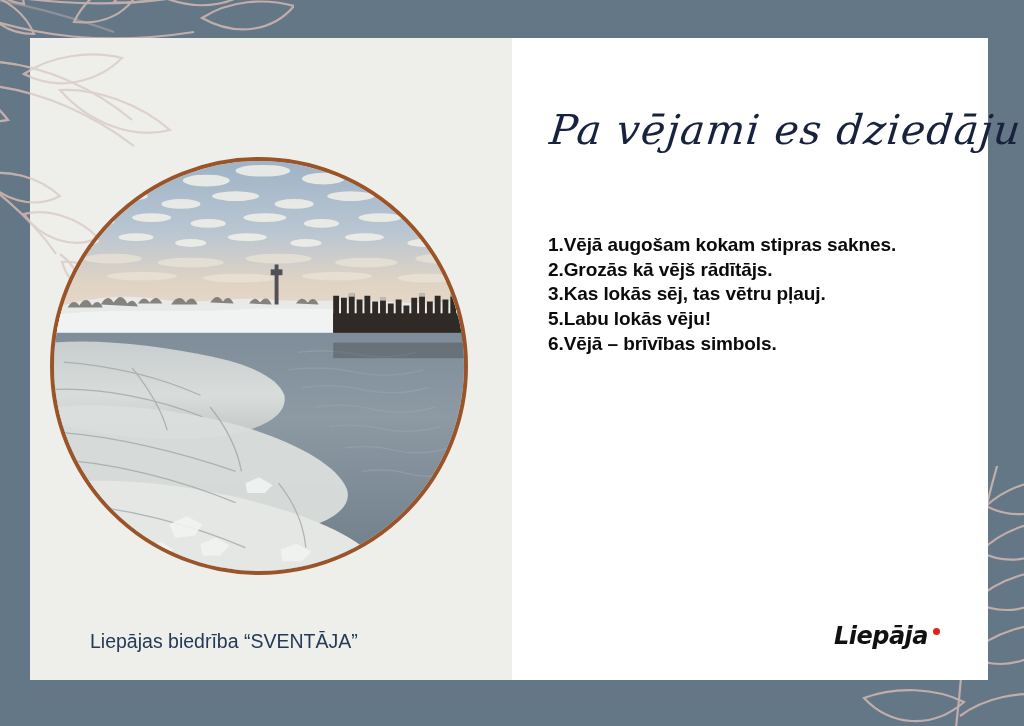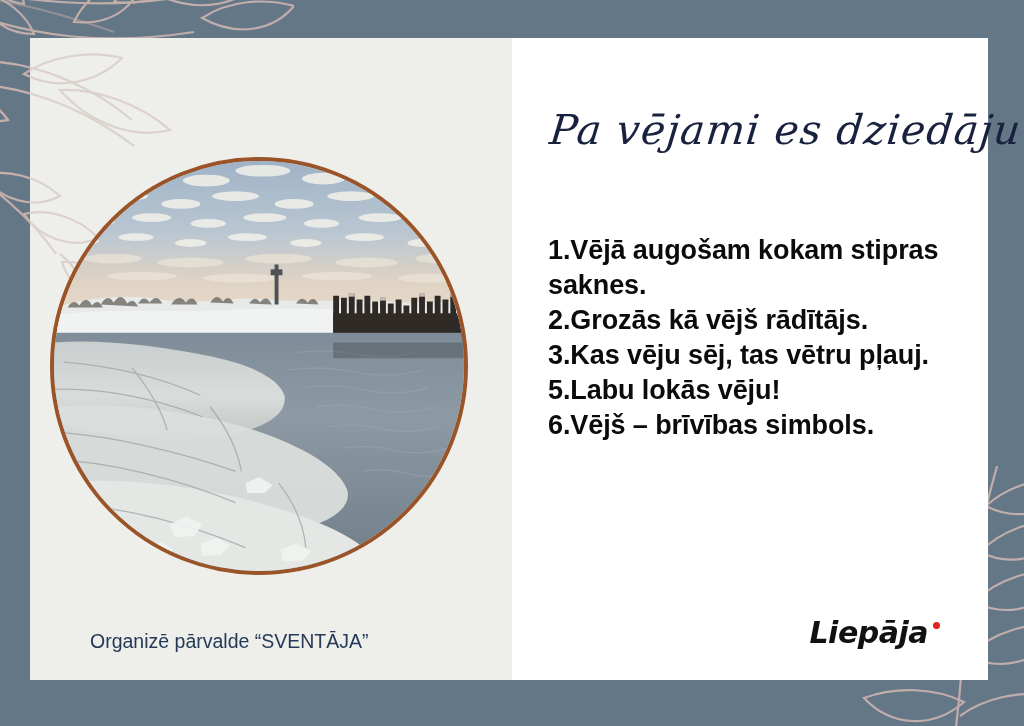--- a/index.html
+++ b/index.html
@@ -91,42 +91,42 @@
     transform:skewX(-6deg);
   }
 
   
   .list{
     position:absolute;
     left:36px; top:195px;
     width:430px;
   }
   .list-item{
-    font-size:27px;
+    font-size:19px;
     font-weight:bold;
     color:#0b0b0b;
     line-height:1.30;
     letter-spacing:-0.1px;
     white-space:nowrap;
   }
   .list-item.wrap{ white-space:normal; }
 
   
   .logo{
     position:absolute;
     right:48px; bottom:32px;
     display:flex;
     align-items:flex-start;
     z-index:6;
   }
   .logo-text{
     font-family:"DejaVu Sans", sans-serif;
     font-style:italic;
     font-weight:bold;
-    font-size:30px;
+    font-size:24px;
     color:#111111;
     letter-spacing:-0.5px;
     line-height:1;
   }
   .logo-dot{
     width:7px; height:7px;
     border-radius:50%;
     background:#e2231a;
     margin-left:5px;
     margin-top:4px;
@@ -354,34 +354,34 @@
           <path d="M232 398 l16 -6 l16 8 l-10 10 l-20 0 z"></path>
           <path d="M196 330 l14 -6 l14 8 l-8 8 l-18 0 z"></path>
         </g>
 
         <path d="M0 392 C 50 398, 100 410, 138 420 L 0 420 Z" fill="#a39c93"></path>
         <path d="M0 404 C 40 410, 80 416, 110 420 L 0 420 Z" fill="#8d867d"></path>
       </svg>
     </div>
 
     <div class="captions">
-      <div class="caption-1">Organizē pārvalde “SVENTĀJA”</div>
+      <div class="caption-1">Liepājas biedrība “SVENTĀJA”</div>
     </div>
   </div>
 
   <div class="panel-right">
 
     <div class="title">Pa vējami es dziedāju</div>
 
     <div class="list">
       <div class="list-item wrap"><span>1.</span><span>Vējā augošam kokam stipras saknes.</span></div>
       <div class="list-item"><span>2.</span><span>Grozās kā vējš rādītājs.</span></div>
-      <div class="list-item"><span>3.</span><span>Kas vēju sēj, tas vētru pļauj.</span></div>
+      <div class="list-item"><span>3.</span><span>Kas lokās sēj, tas vētru pļauj.</span></div>
       <div class="list-item"><span>5.</span><span>Labu lokās vēju!</span></div>
-      <div class="list-item"><span>6.</span><span>Vējš – brīvības simbols.</span></div>
+      <div class="list-item"><span>6.</span><span>Vējā – brīvības simbols.</span></div>
     </div>
 
     <div class="logo">
       <span class="logo-text">Liepāja</span>
       <span class="logo-dot"></span>
     </div>
   </div>
 </div>
 
 </body></html>

